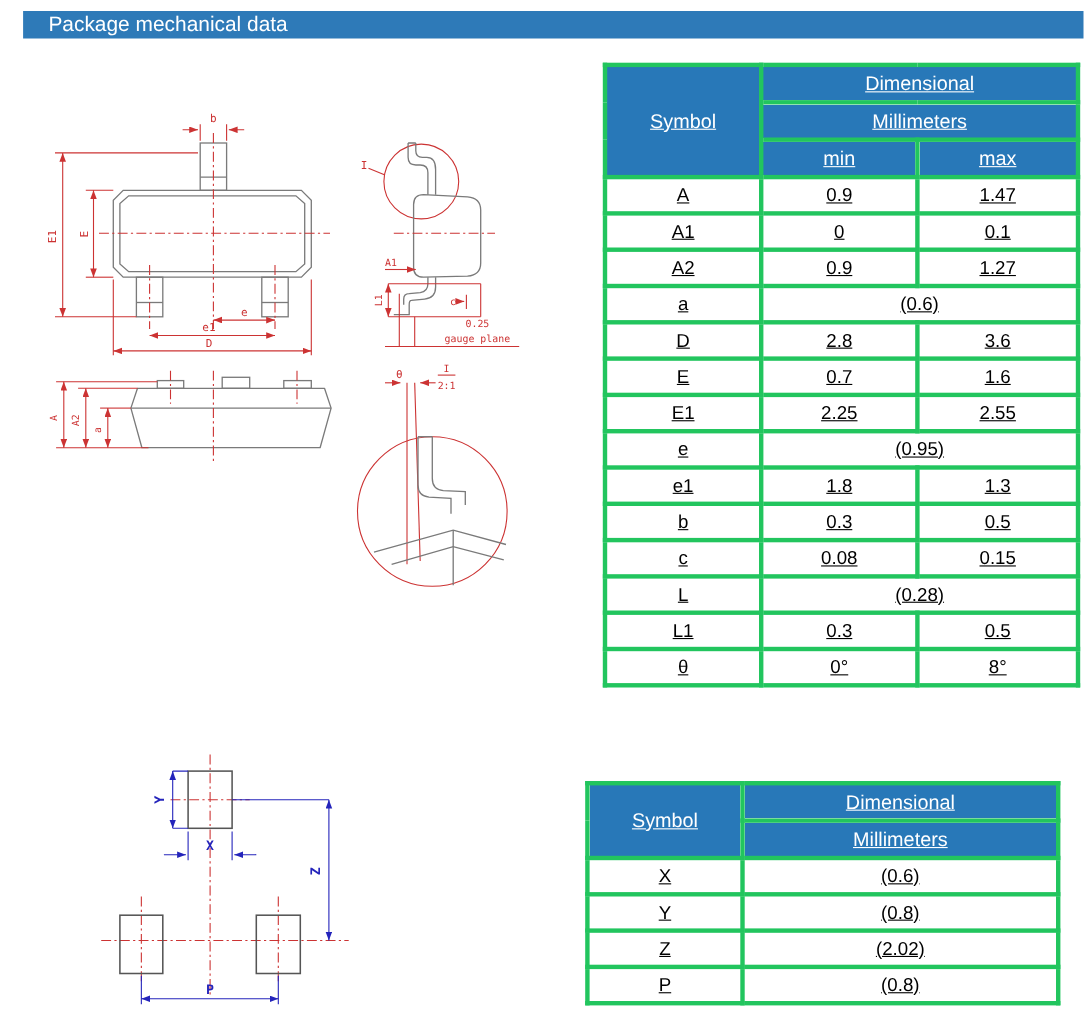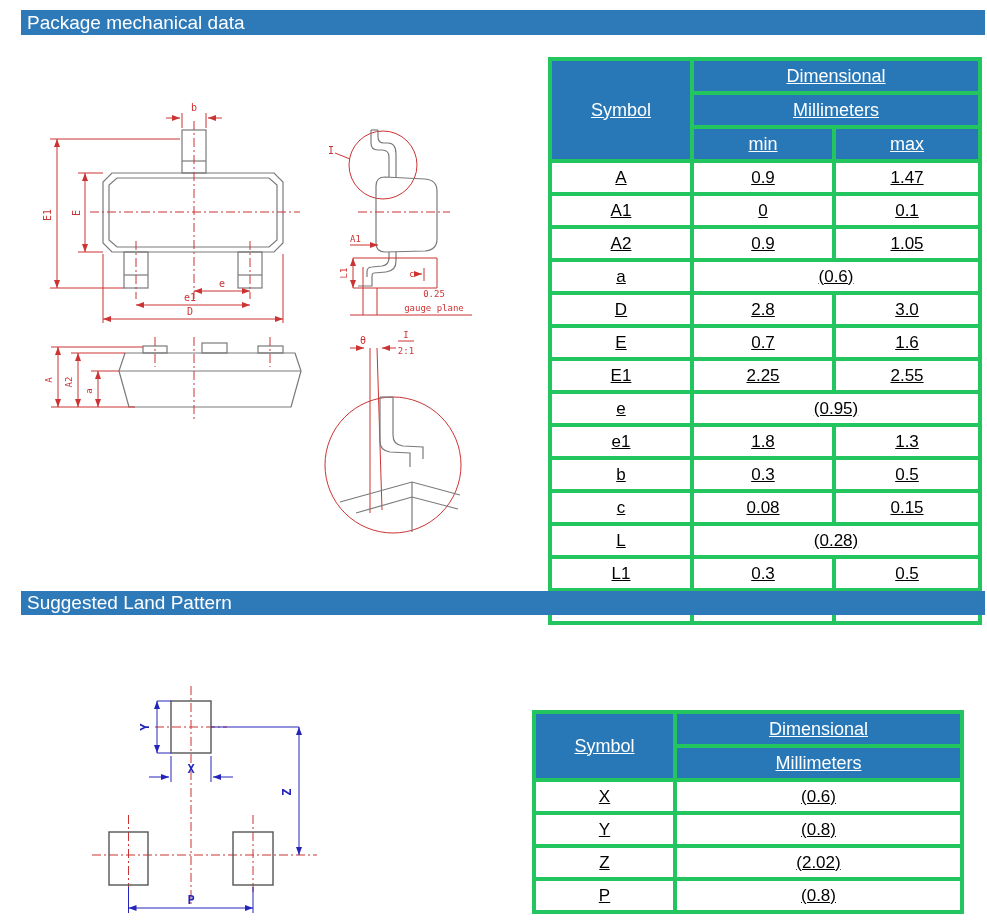--- a/index.html
+++ b/index.html
@@ -1,19 +1,19 @@
 <!DOCTYPE html>
 <html style="--accent: #2e7ab8; --tblhdr: #2878b8;"><head>
 <meta charset="utf-8">
 <style>
   html,body{margin:0;padding:0;background:#fff;}
   #page{position:relative;width:987px;height:924px;background:#fff;overflow:hidden;
         font-family:"Liberation Sans",sans-serif;}
   .section-bar{position:absolute;left:21px;width:964px;background:var(--accent,#2e7ab8);
-        color:#fff;font-size:19px;padding-left:6px;box-sizing:border-box;white-space:nowrap;}
+        color:#fff;font-size:19px;padding-left:23px;box-sizing:border-box;white-space:nowrap;}
   #bar1{top:10px;height:25px;line-height:25px;}
   #bar2{top:591px;height:24px;line-height:24px;}
 
   .tbl-wrap{position:absolute;}
   #tbl1{left:548px;top:57px;}
   #tbl2{left:532px;top:710px;}
   table{border-collapse:collapse;table-layout:fixed;background:#fff;border:2px solid #000;}
   th,td{border:4px solid #22c55e;text-align:center;vertical-align:middle;padding:0;overflow:hidden;text-decoration:underline;}
   th{background:var(--tblhdr,#2878b8);color:#fff;font-weight:normal;font-size:18px;height:30px;}
   td{font-size:17px;color:#000;height:29px;}
@@ -185,30 +185,30 @@
             <td>1.47</td>
           </tr>
         <tr>
             <td>A1</td>
             <td>0</td>
             <td>0.1</td>
           </tr>
         <tr>
             <td>A2</td>
             <td>0.9</td>
-            <td>1.05</td>
+            <td>1.27</td>
           </tr>
         <tr>
             <td>a</td>
             <td colspan="2">(0.6)</td>
           </tr>
         <tr>
             <td>D</td>
             <td>2.8</td>
-            <td>3.0</td>
+            <td>3.6</td>
           </tr>
         <tr>
             <td>E</td>
             <td>0.7</td>
             <td>1.6</td>
           </tr>
         <tr>
             <td>E1</td>
             <td>2.25</td>
             <td>2.55</td>
@@ -243,21 +243,20 @@
           </tr>
         <tr>
             <td>θ</td>
             <td>0°</td>
             <td>8°</td>
           </tr>
       </tbody>
     </table>
   </div>
 
-  <div id="bar2" class="section-bar">Suggested Land Pattern</div>
 
   <svg id="land-drawing" class="drawing" width="265" height="240" viewBox="0 0 265 240">
     <defs>
       <marker id="mb" markerWidth="9" markerHeight="7" refX="8" refY="3" orient="auto-start-reverse" markerUnits="userSpaceOnUse">
         <path d="M0,0 L8,3 L0,6 Z" fill="#2424bb"></path>
       </marker>
     </defs>
     <g>
       <path class="redc" d="M106,6 V226"></path>
       <path class="redc" d="M7,175 H232"></path>

